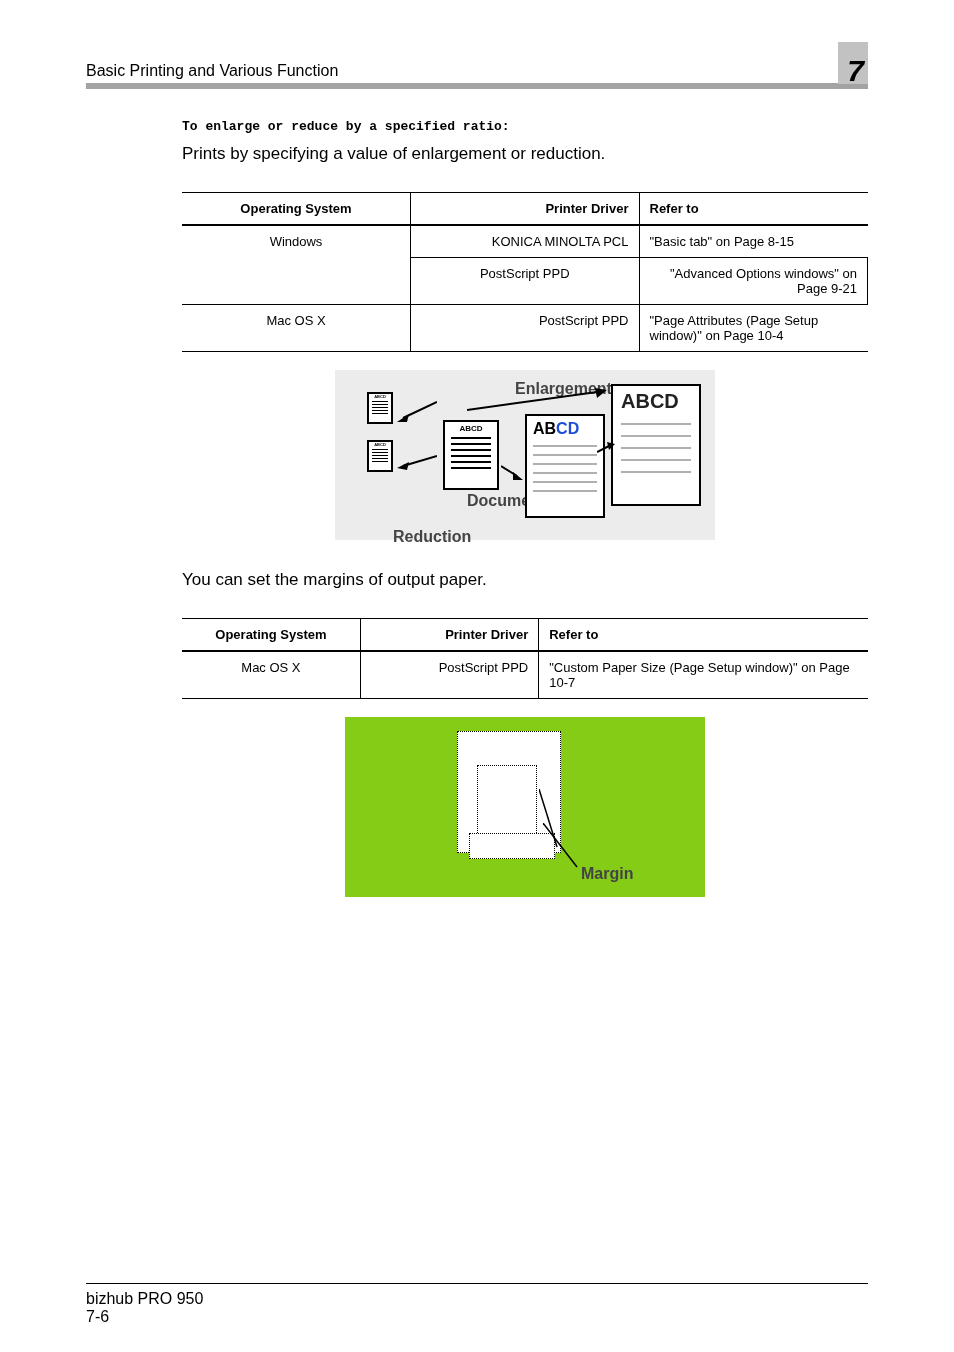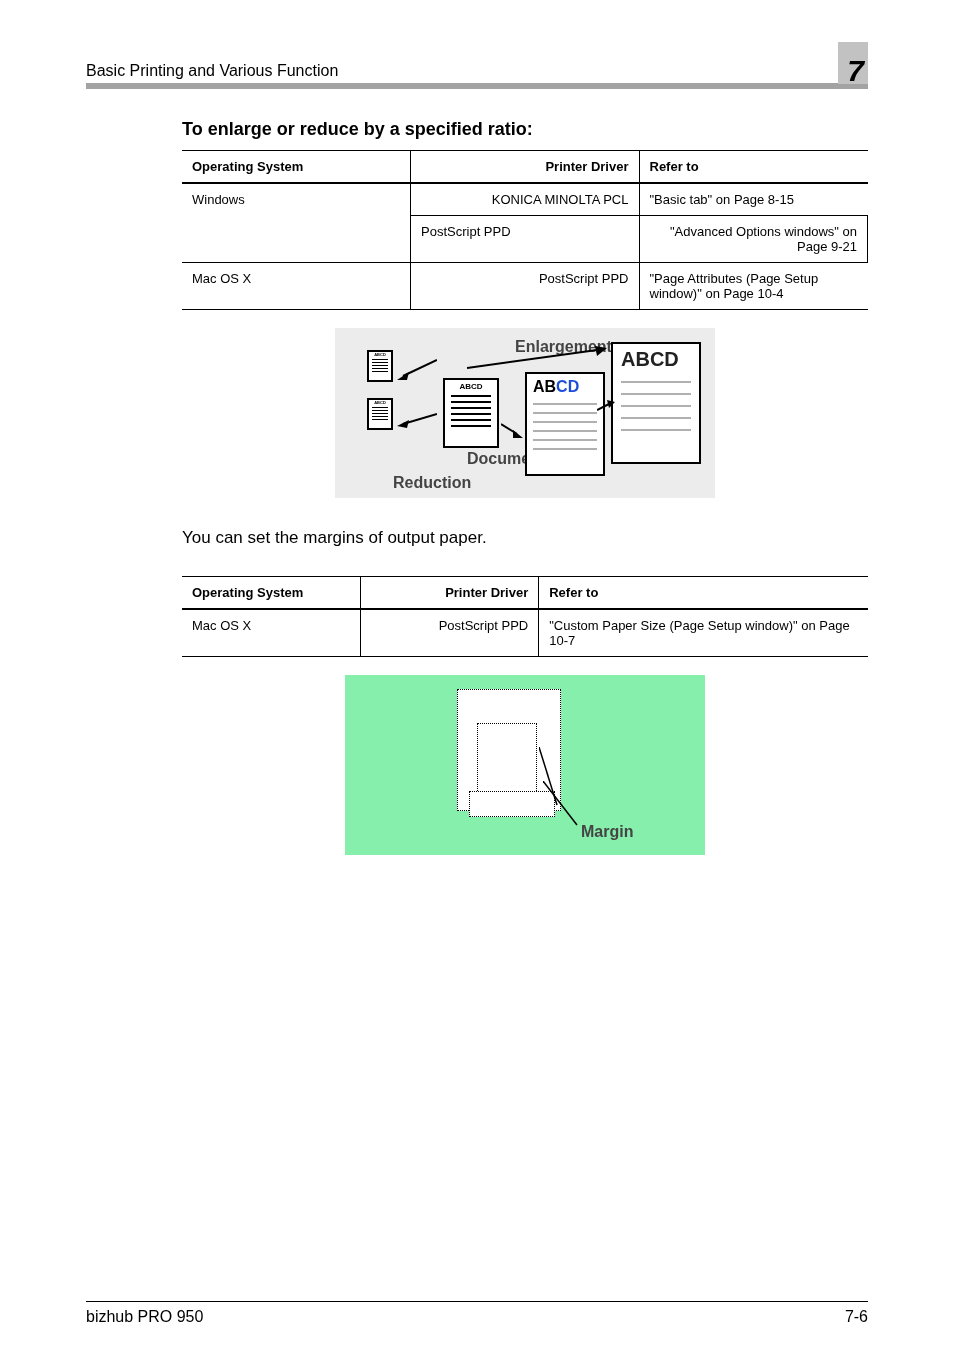--- a/index.html
+++ b/index.html
@@ -45,59 +45,60 @@
       position: absolute;
       right: 4px;
       bottom: -4px;
       font-size: 30px;
       font-weight: bold;
       font-style: italic;
       color: #000;
     }
     .body-content { padding-left: 96px; }
     h2.section-title {
-      font-size: 18px;
+      font-size: 13px;
       font-weight: bold;
       margin-bottom: 10px;
+      font-family: Liberation Mono, monospace;
     }
     .para { font-size: 17px; margin-bottom: 28px; }
     table.spec {
       border-collapse: collapse;
       width: 100%;
       margin-bottom: 18px;
       font-size: 13px;
     }
     table.spec th, table.spec td {
       border-top: 1px solid #000;
       border-bottom: 1px solid #000;
       text-align: left;
       padding: 8px 10px;
       vertical-align: top;
     }
     table.spec th { font-weight: bold; }
-    table.spec th:nth-child(1), table.spec td:nth-child(1) { width: 26%; border-right: 1px solid #000;}
+    table.spec th:nth-child(1), table.spec td:nth-child(1) { width: 26%; border-right: 1px solid #000; text-align: center;}
     table.spec th:nth-child(2), table.spec td:nth-child(2) { width: 26%; border-right: 1px solid #000; text-align: right;}
     table.spec tr:first-child th { border-bottom: 2px solid #000; }
 
     .illustration-wrap {
       background: #ececec;
       width: 380px;
       height: 170px;
       margin: 0 auto 30px auto;
       position: relative;
     }
     .illust-label {
       font-weight: bold;
       font-size: 16px;
       color: #444;
       position: absolute;
     }
     .enl-label { top: 10px; left: 180px; }
     .doc-label { top: 122px; left: 132px; }
-    .red-label { top: 146px; left: 58px; }
+    .red-label { top: 158px; left: 58px; }
 
     .little-lined-icon {
       position: absolute;
       width: 26px;
       height: 32px;
       border: 2px solid #000;
       background: #fff;
     }
     .little-lined-icon .abcd-tiny { font-size: 4px; font-weight: bold; text-align: center;}
     .little-lined-icon .line { height: 1px; background: #000; margin: 2px 3px; }
@@ -130,21 +131,21 @@
       border: 2px solid #000;
       background: #fff;
       top: 14px; right: 14px;
     }
     .hugepage .abcd-huge { font-size: 20px; font-weight: bold; margin: 4px 4px 4px 8px; color:#222; }
     .hugepage .hline { height: 2px; background: #b0b0b0; margin: 10px 8px; }
 
     .arrow-svg { position: absolute; }
 
     .illustration-wrap2 {
-      background: #86efac;
+      background: #84cc16;
       width: 360px;
       height: 180px;
       margin: 0 auto 30px auto;
       position: relative;
       padding-left: 6px;
     }
     .dashpage {
       position: absolute;
       border: 1.5px dotted #000;
       background: #fff;
@@ -157,38 +158,40 @@
 
     .footer-area {
       position: absolute;
       left: 86px; right: 86px;
       bottom: 26px;
       border-top: 1px solid #000;
       padding-top: 6px;
       display: flex;
       justify-content: space-between;
       font-size: 16px;
+      flex-direction: column;
     }
   </style>
 </head>
 <body>
 
 <div class="header-area">
   <span class="left">Basic Printing and Various Function</span>
   <div class="right">
     <div class="page-num-box">
       <div class="box"></div>
       <span class="num">7</span>
     </div>
   </div>
 </div>
 
 <div class="body-content">
 
   <h2 class="section-title">To enlarge or reduce by a specified ratio:</h2>
+  <p class="para">Prints by specifying a value of enlargement or reduction.</p>
 
   <table class="spec">
     <tbody>
         <tr>
       <th>Operating System</th>
       <th>Printer Driver</th>
       <th>Refer to</th>
     </tr>
     <tr>
       <td rowspan="2">Windows</td>

